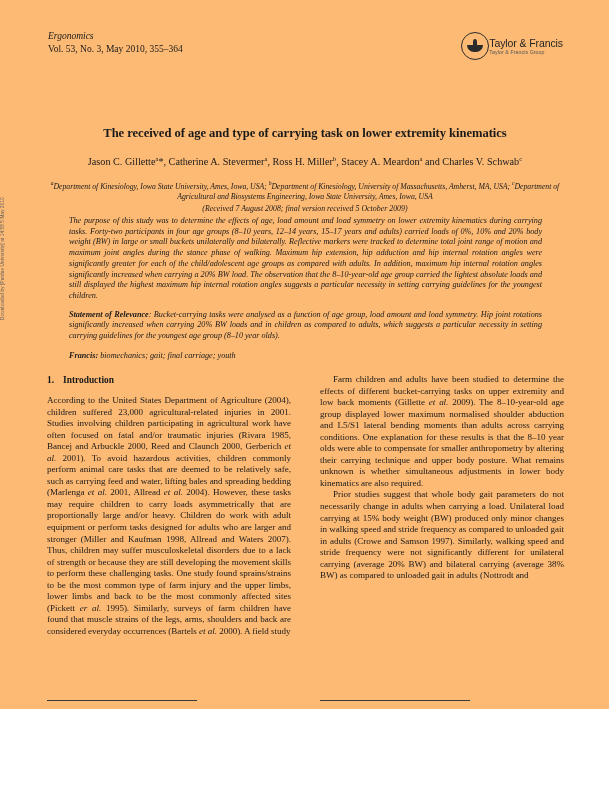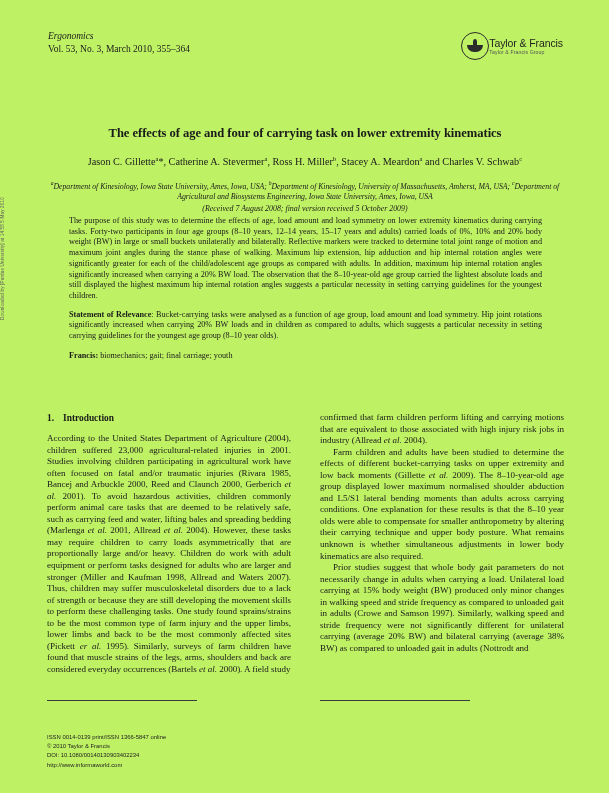--- a/index.html
+++ b/index.html
@@ -7,22 +7,22 @@
     padding: 0;
     background: #ffffff;
   }
   body {
     font-family: "Liberation Serif", "DejaVu Serif", serif;
     color: #1a1a1a;
   }
   #page {
     position: relative;
     width: 609px;
-    height: 793px;
-    background: #bef264;
+    height: 709px;
+    background: #fdba74;
     overflow: hidden;
     box-sizing: border-box;
   }
 
   
   .download-stamp {
     position: absolute;
     left: 0px;
     top: 300px;
     width: 320px;
@@ -139,20 +139,21 @@
     font-style: italic;
     line-height: 11px;
   }
 
   
   .abstract-box {
     position: absolute;
     left: 69px;
     top: 216px;
     width: 473px;
+    font-style: italic;
   }
   .abstract-p {
     font-size: 8.2px;
     line-height: 10.7px;
     text-align: justify;
     margin: 0 0 8px 0;
     letter-spacing: -0.02px;
   }
   .abstract-p b { font-weight: bold; }
   .keywords {
@@ -166,21 +167,20 @@
     position: absolute;
     left: 47px;
     top: 374px;
     width: 517px;
     height: 320px;
   }
   .col {
     position: absolute;
     top: 0;
     width: 244px;
-    margin-top: 38px;
   }
   .col-left { left: 0; }
   .col-right { left: 273px; }
 
   .section-head {
     font-size: 9.4px;
     font-weight: bold;
     margin: 0 0 9px 0;
     line-height: 12px;
   }
@@ -228,52 +228,51 @@
 </style>
 </head>
 <body>
 
 <div id="page">
 
   <div class="download-stamp">Downloaded by [Purdue University] at 14:58 5 May 2010</div>
 
   <div class="header">
     <div class="journal-name">Ergonomics</div>
-    <div class="issue-line">Vol. 53, No. 3, March 2010, 355–364</div>
+    <div class="issue-line">Vol. 53, No. 3, May 2010, 355–364</div>
 
     <div class="tf-logo">
       <div class="tf-mark"></div>
       <div>
         <div class="tf-text-main">Taylor &amp; Francis</div>
         <div class="tf-text-sub">Taylor &amp; Francis Group</div>
       </div>
     </div>
   </div>
 
   <div class="title-block">
-    <div class="paper-title">The effects of age and four of carrying task on lower extremity kinematics</div>
+    <div class="paper-title">The received of age and type of carrying task on lower extremity kinematics</div>
     <div class="authors">Jason C. Gillette<sup>a</sup>*, Catherine A. Stevermer<sup>a</sup>, Ross H. Miller<sup>b</sup>, Stacey A. Meardon<sup>a</sup> and Charles V. Schwab<sup>c</sup></div>
     <div class="affiliations"><sup>a</sup>Department of Kinesiology, Iowa State University, Ames, Iowa, USA; <sup>b</sup>Department of Kinesiology, University of Massachusetts, Amherst, MA, USA; <sup>c</sup>Department of Agricultural and Biosystems Engineering, Iowa State University, Ames, Iowa, USA</div>
     <div class="received">(Received 7 August 2008; final version received 5 October 2009)</div>
   </div>
 
   <div class="abstract-box">
     <p class="abstract-p">The purpose of this study was to determine the effects of age, load amount and load symmetry on lower extremity kinematics during carrying tasks. Forty-two participants in four age groups (8–10 years, 12–14 years, 15–17 years and adults) carried loads of 0%, 10% and 20% body weight (BW) in large or small buckets unilaterally and bilaterally. Reflective markers were tracked to determine total joint range of motion and maximum joint angles during the stance phase of walking. Maximum hip extension, hip adduction and hip internal rotation angles were significantly greater for each of the child/adolescent age groups as compared with adults. In addition, maximum hip internal rotation angles significantly increased when carrying a 20% BW load. The observation that the 8–10-year-old age group carried the lightest absolute loads and still displayed the highest maximum hip internal rotation angles suggests a particular necessity in setting carrying guidelines for the youngest children.</p>
     <p class="abstract-p"><b>Statement of Relevance</b><span>: Bucket-carrying tasks were analysed as a function of age group, load amount and load symmetry. Hip joint rotations significantly increased when carrying 20% BW loads and in children as compared to adults, which suggests a particular necessity in setting carrying guidelines for the youngest age group (8–10 year olds).</span></p>
     <p class="keywords"><b>Francis:</b><span> biomechanics; gait; final carriage; youth</span></p>
   </div>
 
   <div class="body-cols">
     <div class="col col-left">
       <div class="section-head"><span class="num">1.</span><span>Introduction</span></div>
       <p class="body-p">According to the United States Department of Agriculture (2004), children suffered 23,000 agricultural-related injuries in 2001. Studies involving children participating in agricultural work have often focused on fatal and/or traumatic injuries (Rivara 1985, Bancej and Arbuckle 2000, Reed and Claunch 2000, Gerberich <i>et al.</i> 2001). To avoid hazardous activities, children commonly perform animal care tasks that are deemed to be relatively safe, such as carrying feed and water, lifting bales and spreading bedding (Marlenga <i>et al.</i> 2001, Allread <i>et al.</i> 2004). However, these tasks may require children to carry loads asymmetrically that are proportionally large and/or heavy. Children do work with adult equipment or perform tasks designed for adults who are larger and stronger (Miller and Kaufman 1998, Allread and Waters 2007). Thus, children may suffer musculoskeletal disorders due to a lack of strength or because they are still developing the movement skills to perform these challenging tasks. One study found sprains/strains to be the most common type of farm injury and the upper limbs, lower limbs and back to be the most commonly affected sites (Pickett <i>er al.</i> 1995). Similarly, surveys of farm children have found that muscle strains of the legs, arms, shoulders and back are considered everyday occurrences (Bartels <i>et al.</i> 2000). A field study</p>
     </div>
 
     <div class="col col-right">
-      <p class="body-p">confirmed that farm children perform lifting and carrying motions that are equivalent to those associated with high injury risk jobs in industry (Allread <i>et al.</i> 2004).</p>
       <p class="body-p indent">Farm children and adults have been studied to determine the effects of different bucket-carrying tasks on upper extremity and low back moments (Gillette <i>et al.</i> 2009). The 8–10-year-old age group displayed lower maximum normalised shoulder abduction and L5/S1 lateral bending moments than adults across carrying conditions. One explanation for these results is that the 8–10 year olds were able to compensate for smaller anthropometry by altering their carrying technique and upper body posture. What remains unknown is whether simultaneous adjustments in lower body kinematics are also required.</p>
       <p class="body-p indent">Prior studies suggest that whole body gait parameters do not necessarily change in adults when carrying a load. Unilateral load carrying at 15% body weight (BW) produced only minor changes in walking speed and stride frequency as compared to unloaded gait in adults (Crowe and Samson 1997). Similarly, walking speed and stride frequency were not significantly different for unilateral carrying (average 20% BW) and bilateral carrying (average 38% BW) as compared to unloaded gait in adults (Nottrodt and</p>
     </div>
   </div>
 
   <div class="foot-rule foot-rule-left"></div>
   <div class="foot-rule foot-rule-right"></div>
 
 
   <div class="issn-block">

